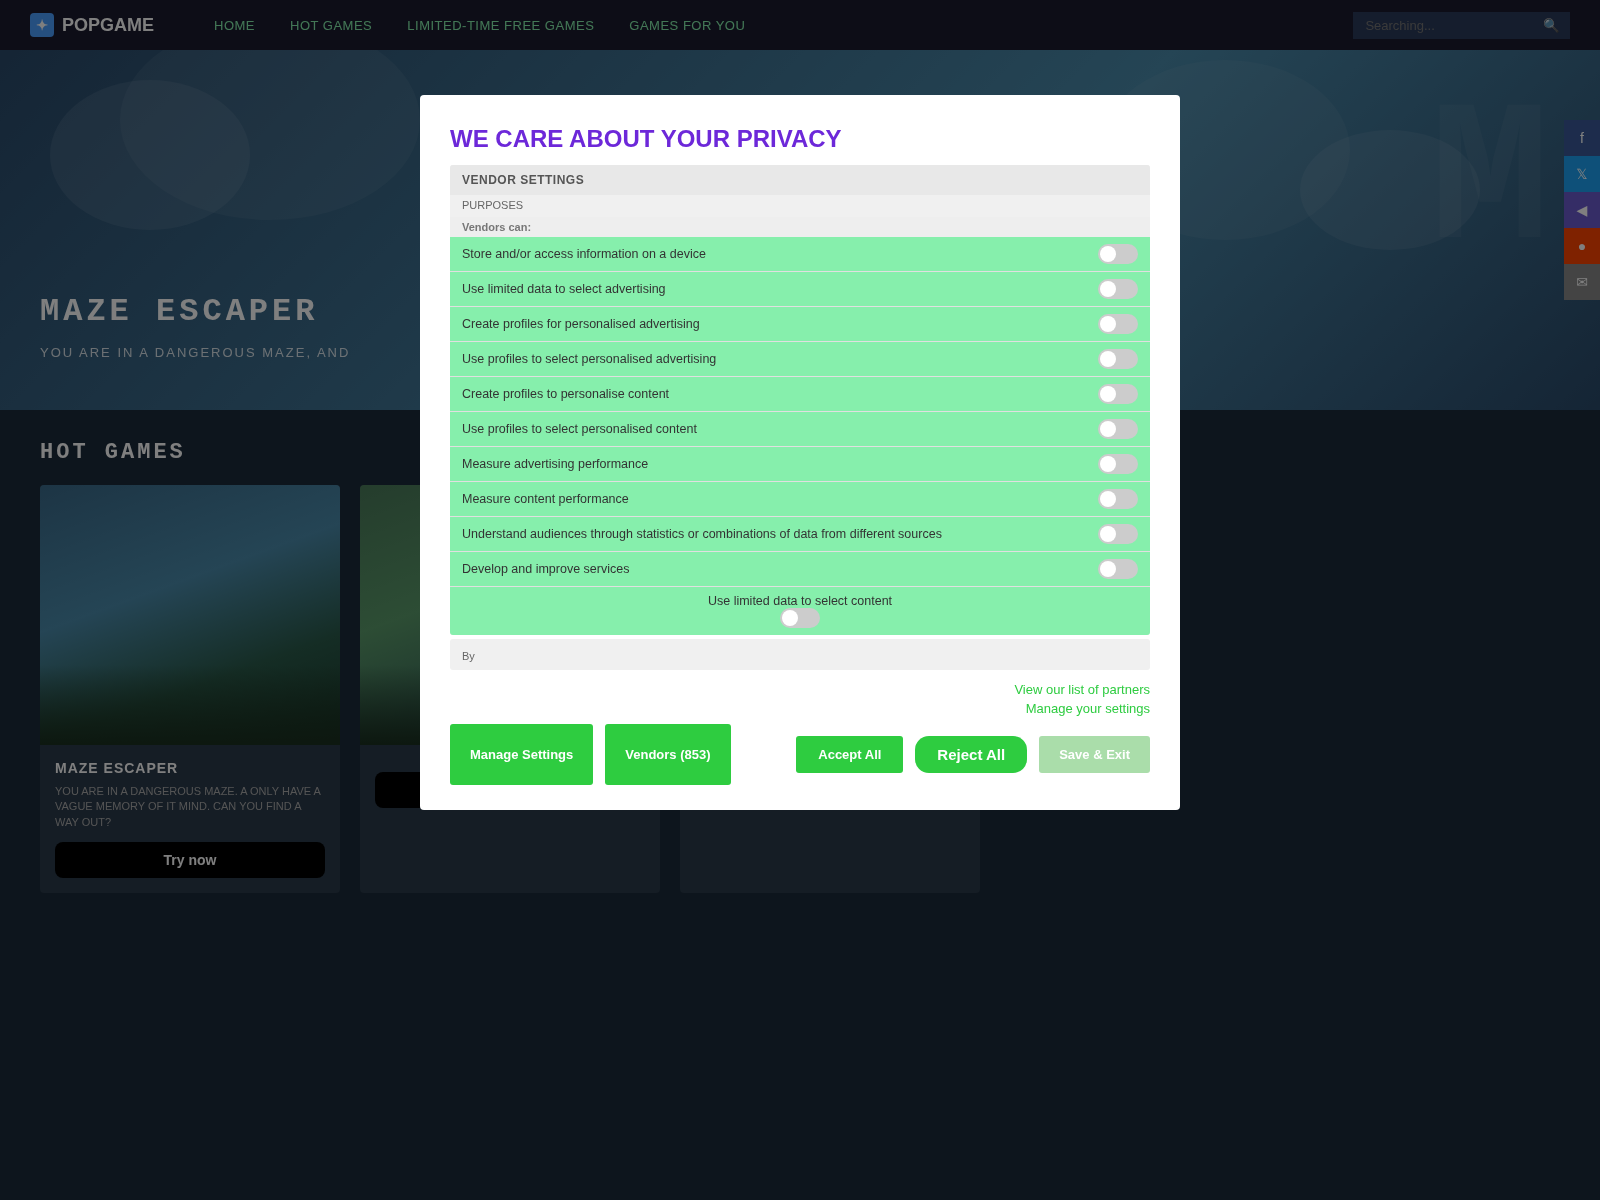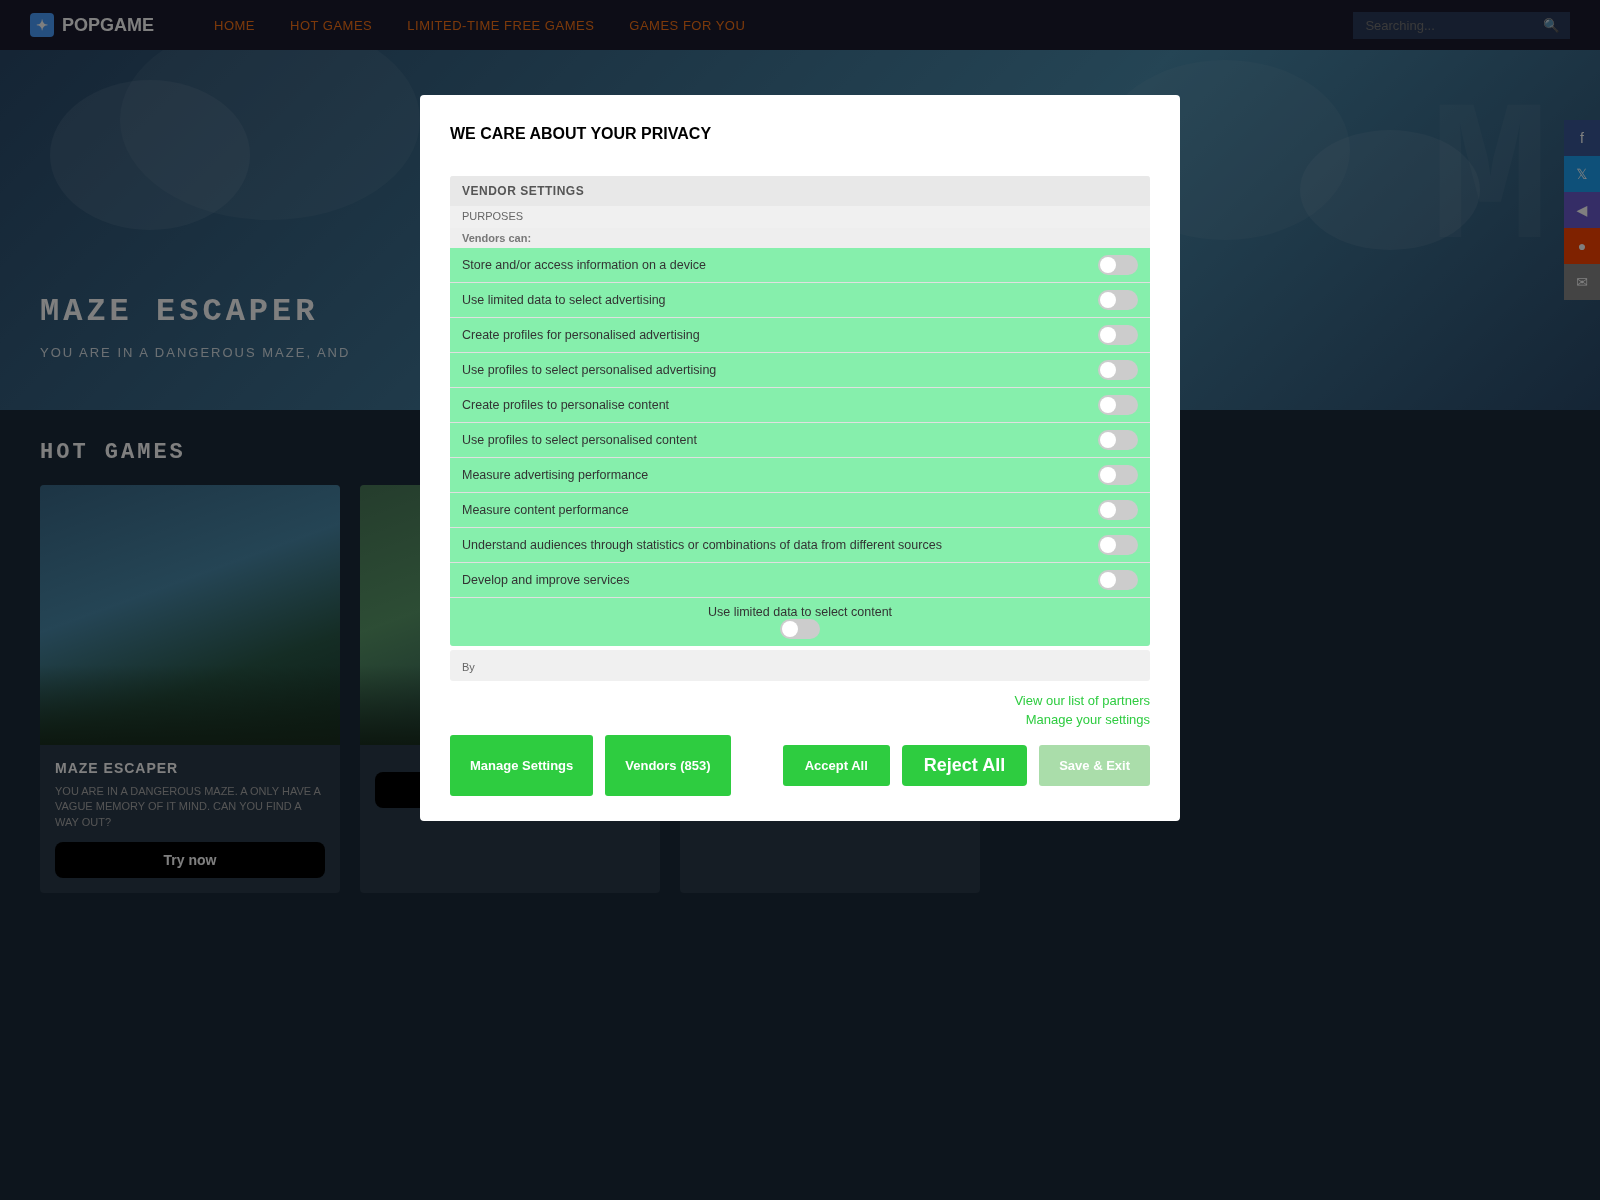--- a/index.html
+++ b/index.html
@@ -33,21 +33,21 @@
       align-items: center;
       justify-content: center;
       font-size: 14px;
     }
     .nav-links {
       display: flex;
       gap: 35px;
       margin-left: 20px;
     }
     .nav-link {
-      color: #f97316;
+      color: #86efac;
       text-decoration: none;
       font-size: 13px;
       letter-spacing: 0.5px;
       cursor: pointer;
     }
     .search-area {
       margin-left: auto;
       display: flex;
       align-items: center;
     }
@@ -205,24 +205,24 @@
     }
     .modal {
       background: white;
       width: 760px;
       max-height: 780px;
       border-radius: 4px;
       overflow: hidden;
       padding: 30px 30px 25px;
     }
     .modal-title {
-      color: #000000;
-      font-size: 16px;
-      font-weight: bold;
-      margin-bottom: 33px;
+      color: #6d28d9;
+      font-size: 24px;
+      font-weight: bold;
+      margin-bottom: 12px;
     }
     .privacy-section {
       background: #f0f0f0;
       border-radius: 3px;
       margin-bottom: 4px;
       overflow: hidden;
     }
     .privacy-section-header {
       padding: 8px 12px;
       font-size: 12px;
@@ -351,24 +351,24 @@
       font-size: 13px;
       font-weight: bold;
       cursor: pointer;
       border-radius: 3px;
     }
     .btn-reject {
       background: #2ecc40;
       color: white;
       border: none;
       padding: 10px 22px;
-      font-size: 18px;
-      font-weight: bold;
-      cursor: pointer;
-      border-radius: 4px;
+      font-size: 15px;
+      font-weight: bold;
+      cursor: pointer;
+      border-radius: 14px;
     }
     .btn-save {
       background: #aaddaa;
       color: white;
       border: none;
       padding: 10px 20px;
       font-size: 13px;
       font-weight: bold;
       cursor: pointer;
       border-radius: 3px;

